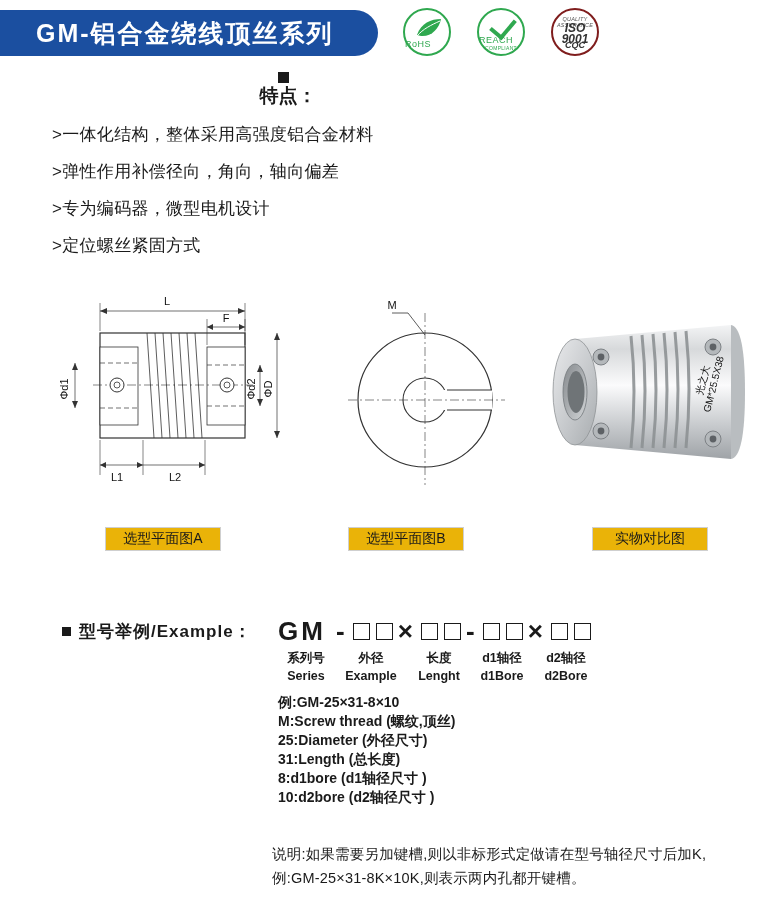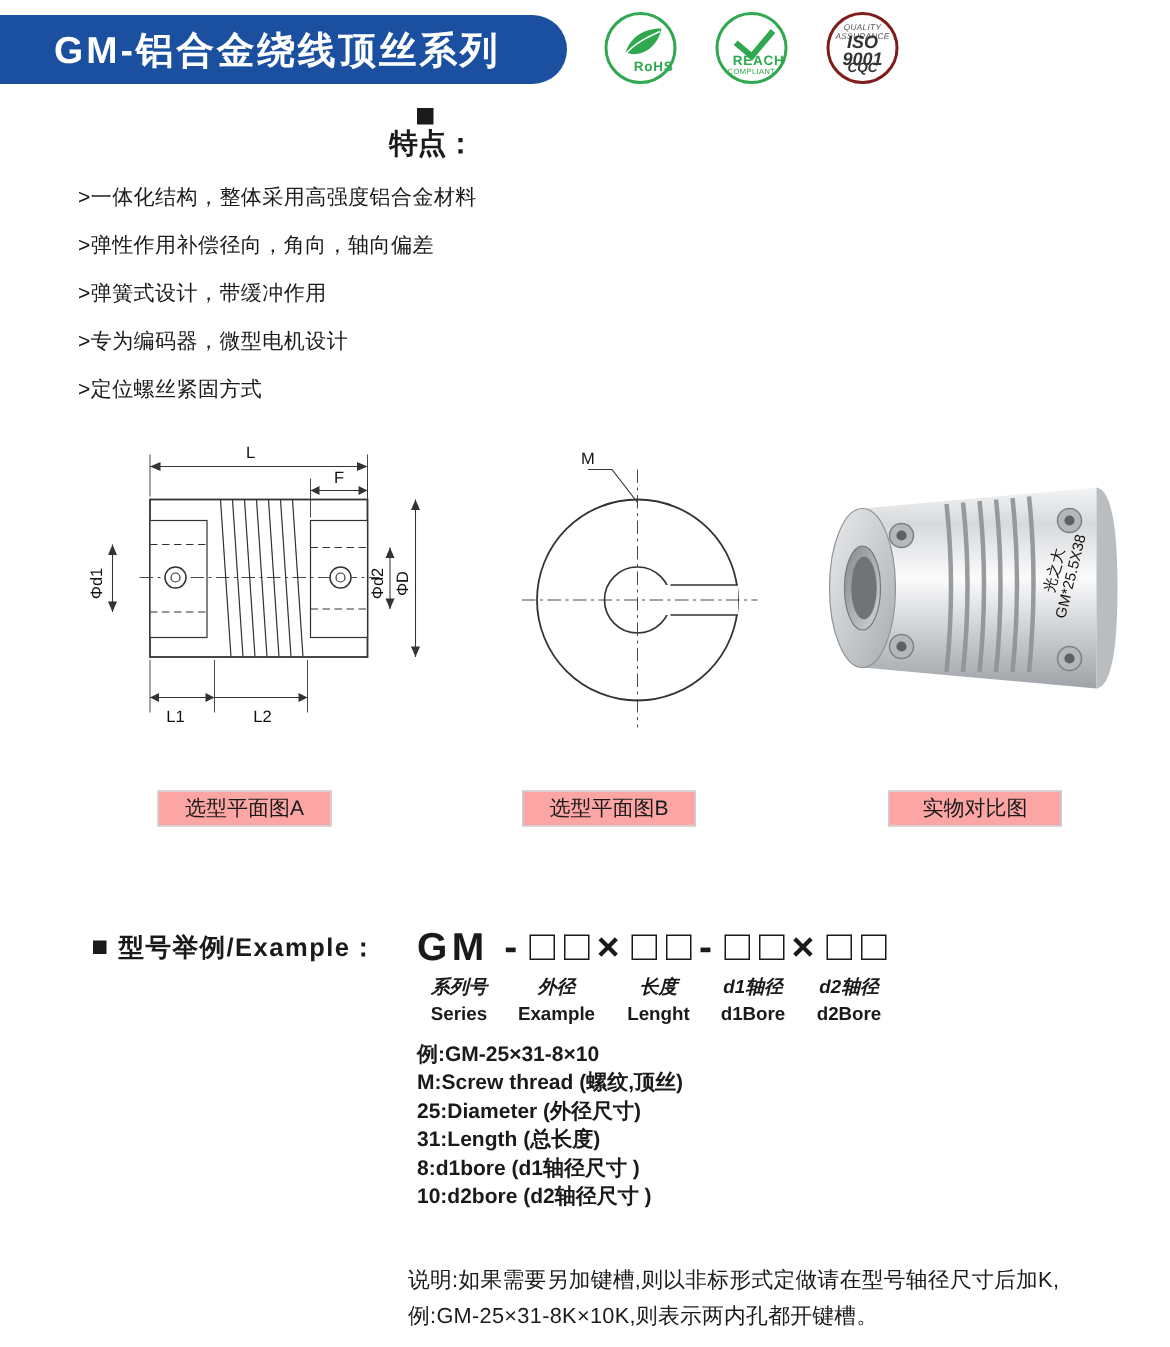--- a/index.html
+++ b/index.html
@@ -67,23 +67,23 @@
 
   .cert-leaf {
     position: absolute;
     left: 10px; top: 7px;
     width: 28px; height: 22px;
   }
   .cert-label {
     position: absolute;
     left: 0; right: 0;
     bottom: 5px;
-    text-align: right;
+    text-align: left;
     font-size: 9px;
-    font-weight: bold;
+    font-weight: normal;
     color: #2fa84f;
     letter-spacing: 0.5px;
   }
   .cert-check {
     position: absolute;
     left: 12px; top: 8px;
     width: 24px; height: 16px;
     border-left: 4px solid #2fa84f;
     border-bottom: 4px solid #2fa84f;
     transform: rotate(-50deg);
@@ -136,38 +136,38 @@
     margin-bottom: 14px;
     flex-direction: column;
   }
   .sq {
     width: 11px; height: 11px;
     background: #1a1a1a;
     margin-right: 9px;
     display: inline-block;
   }
   .feat-item {
-    font-size: 14px;
+    font-size: 17px;
     margin: 0 0 14px 24px;
     letter-spacing: .3px;
   }
 
   
   .drawings {
     position: absolute;
     left: 0; top: 285px;
     width: 780px; height: 270px;
   }
   .dwg { position: absolute; }
 
   
   .caption {
     position: absolute;
     height: 24px;
-    background: #fca5a5;
+    background: #eab308;
     border: 1px solid #cfcfcf;
     font-size: 14px;
     display: flex;
     align-items: center;
     justify-content: center;
     color: #1a1a1a;
     top: 527px;
   }
   .cap-a { left: 105px; width: 116px; }
   .cap-b { left: 348px; width: 116px; }
@@ -208,21 +208,21 @@
     vertical-align: middle;
   }
 
   .ex-labels {
     position: absolute;
     left: 278px; top: 30px;
     font-size: 12.5px;
     font-weight: bold;
     width: 330px;
   }
-  .ex-labels .row1 { display: flex; font-style: italic; }
+  .ex-labels .row1 { display: flex; }
   .ex-labels .row2 { display: flex; margin-top: 2px; }
   .lab { text-align: center; }
   .lab-series { width: 56px; }
   .lab-dia    { width: 74px; }
   .lab-len    { width: 62px; }
   .lab-d1     { width: 64px; }
   .lab-d2     { width: 64px; }
 
   .ex-list {
     position: absolute;
@@ -285,21 +285,20 @@
   </div>
 </div>
 
 <div class="features">
   <div class="feat-title">
     <span class="sq"></span>
     <span>特点：</span>
   </div>
   <div class="feat-item">&gt;一体化结构，整体采用高强度铝合金材料</div>
   <div class="feat-item">&gt;弹性作用补偿径向，角向，轴向偏差</div>
-  <div class="feat-item">&gt;弹簧式设计，带缓冲作用</div>
   <div class="feat-item">&gt;专为编码器，微型电机设计</div>
   <div class="feat-item">&gt;定位螺丝紧固方式</div>
 </div>
 
 <div class="drawings">
 
   <svg class="dwg" style="left:55px; top:0;" width="240" height="215" viewBox="0 0 240 215">
 
     <rect x="45" y="48" width="145" height="105" fill="#ffffff" stroke="#333" stroke-width="1.2"></rect>
 

